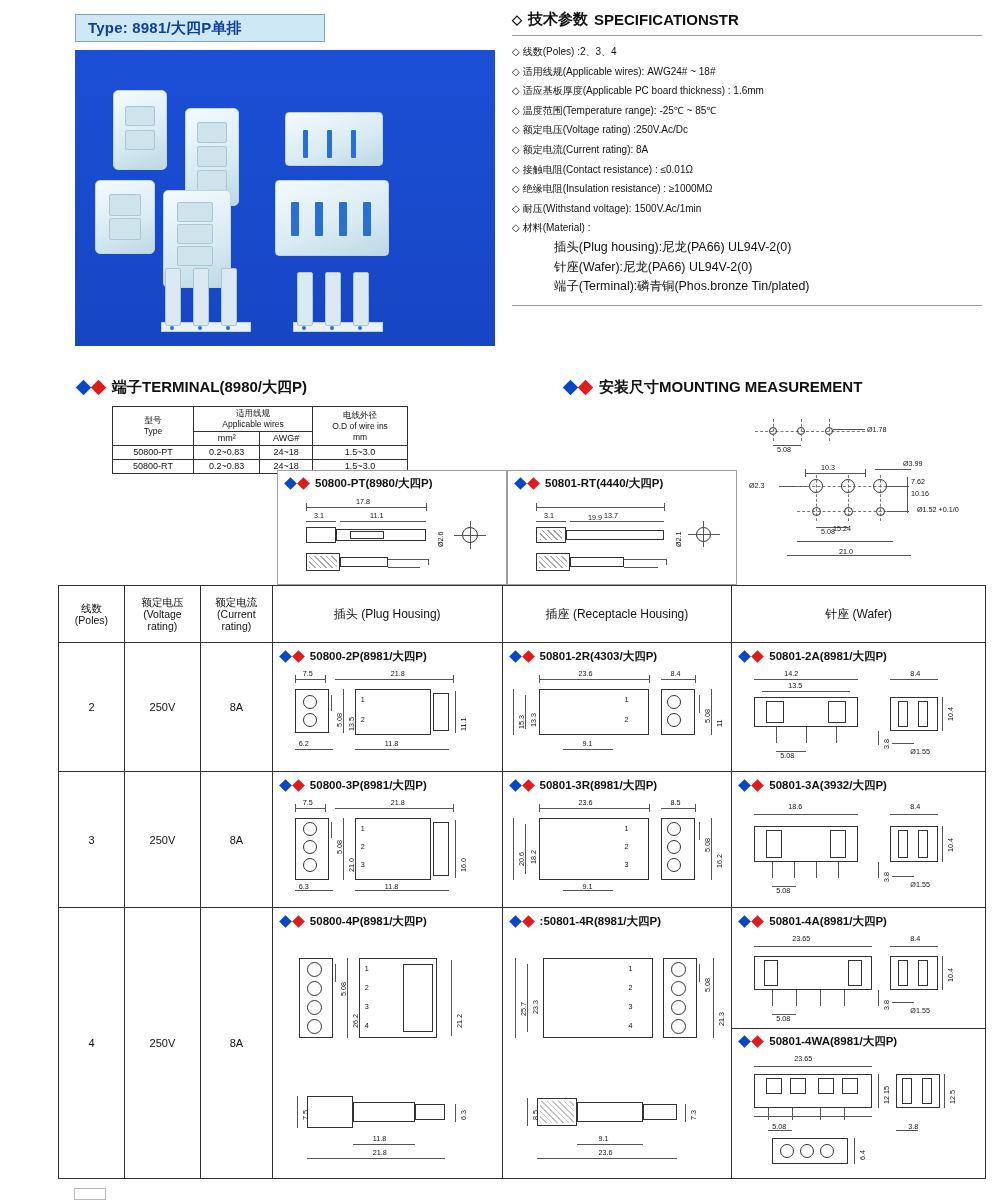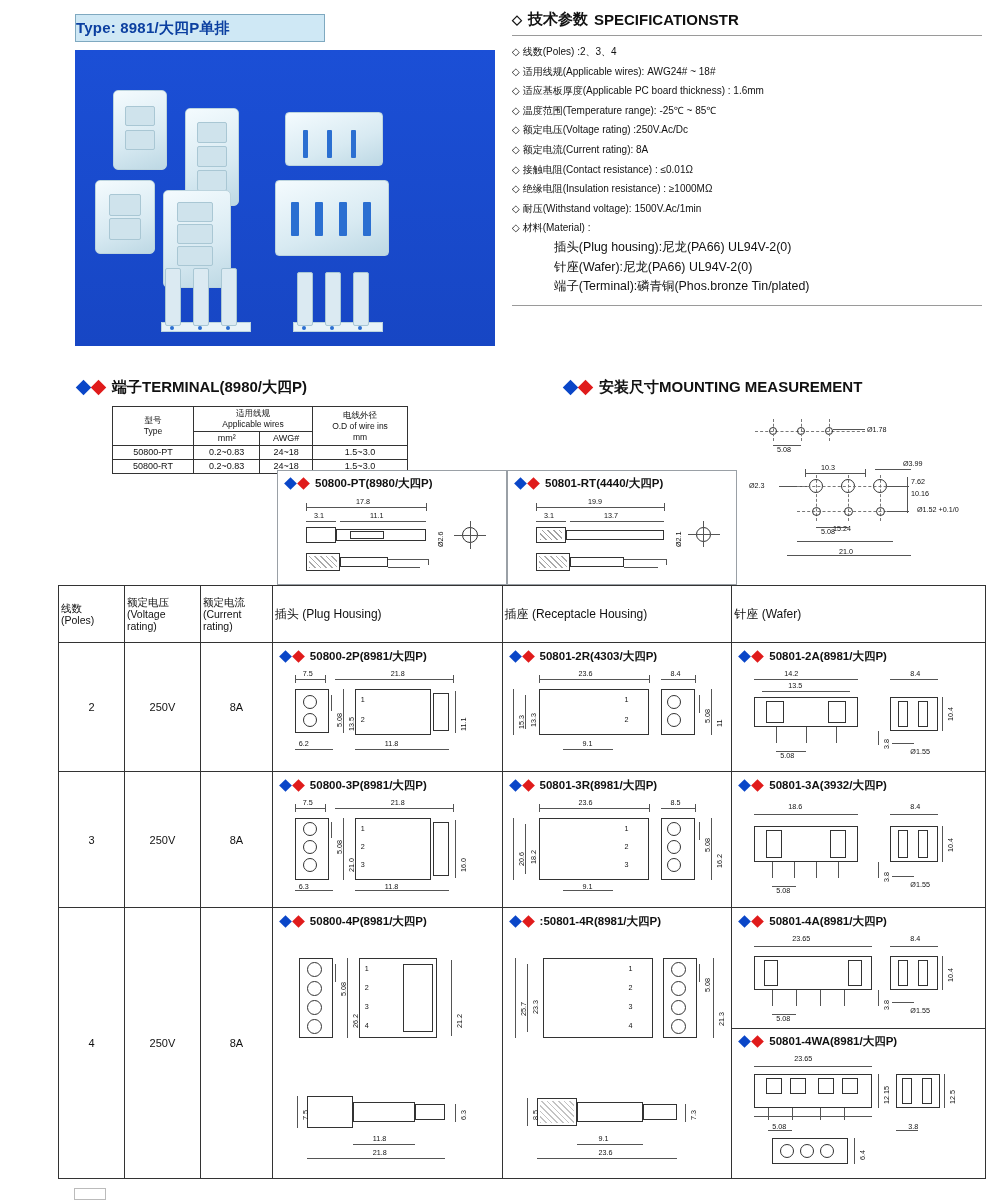--- a/index.html
+++ b/index.html
@@ -10,21 +10,21 @@
     color:#111;
     position:relative;
     overflow:hidden;
   }
   .page{position:relative;width:1000px;height:1202px;}
 
   
   .title-badge{
     position:absolute;left:75px;top:14px;width:250px;height:28px;
     background:#cfe8f5;border:1px solid #7fa9c0;
-    display:flex;align-items:center;padding-left:0;
+    display:flex;align-items:center;padding-left:12px;
     box-sizing:border-box;
   }
   .title-badge span{
     font-size:15px;font-weight:bold;color:#0b3fa0;letter-spacing:.2px;
   }
 
   .photo{
     position:absolute;left:75px;top:50px;width:420px;height:296px;
     background:#1d4fd8;
     background:linear-gradient(180deg,#1b4fd6 0%,#1746c4 100%);
@@ -58,21 +58,21 @@
   .term-table .hd{font-size:8.5px;}
 
   
   .dbox{position:absolute;border:1px solid #9aa0a6;box-sizing:border-box;background:#fff;}
   .dhead{display:flex;align-items:center;gap:3px;font-size:11.5px;font-weight:bold;white-space:nowrap;}
   .dhead .dia{width:9px;height:9px;}
 
   
   .matrix{position:absolute;left:58px;top:585px;width:928px;border-collapse:collapse;}
   .matrix td,.matrix th{border:1px solid #333;}
-  .matrix .hcell{font-size:10.5px;text-align:left;line-height:12px;padding:4px 2px;font-weight:normal;}
+  .matrix .hcell{font-size:10.5px;text-align:center;line-height:12px;padding:4px 2px;font-weight:normal;}
   .matrix .ccell{font-size:11px;text-align:center;vertical-align:middle;}
   .matrix .dcell{vertical-align:top;padding:0;position:relative;}
 
   
   .dw{position:relative;width:100%;height:100%;}
   .lbl{position:absolute;font-size:7.2px;color:#111;white-space:nowrap;}
   .lblv{position:absolute;font-size:7.2px;color:#111;white-space:nowrap;transform:rotate(-90deg);transform-origin:left top;}
   .box{position:absolute;border:1px solid #333;background:#fff;box-sizing:border-box;}
   .lineh{position:absolute;border-top:1px solid #555;height:0;}
   .linev{position:absolute;border-left:1px solid #555;width:0;}
@@ -249,21 +249,21 @@
     </div>
   </div>
 
   <div class="dbox" style="left:507px;top:470px;width:230px;height:115px;">
     <div class="dhead" style="position:absolute;left:8px;top:5px;">
       <span class="dia"></span>
       <span class="dia red"></span>
       <span style="margin-left:3px;">50801-RT(4440/大四P)</span>
     </div>
     <div class="dw">
-      <div class="lbl" style="left:80px;top:26px;">19.9</div>
+      <div class="lbl" style="left:80px;top:42px;">19.9</div>
       <div class="lineh" style="left:28px;top:36px;width:128px;"></div>
       <div class="linev" style="left:28px;top:32px;height:8px;"></div>
       <div class="linev" style="left:156px;top:32px;height:8px;"></div>
       <div class="lbl" style="left:36px;top:40px;">3.1</div>
       <div class="lbl" style="left:96px;top:40px;">13.7</div>
       <div class="lineh" style="left:28px;top:50px;width:30px;"></div>
       <div class="lineh" style="left:62px;top:50px;width:94px;"></div>
       <div class="lblv" style="left:166px;top:76px;">Ø2.1</div>
       <div class="box" style="left:28px;top:56px;width:30px;height:16px;"></div>
       <div class="box" style="left:58px;top:59px;width:98px;height:10px;"></div>

